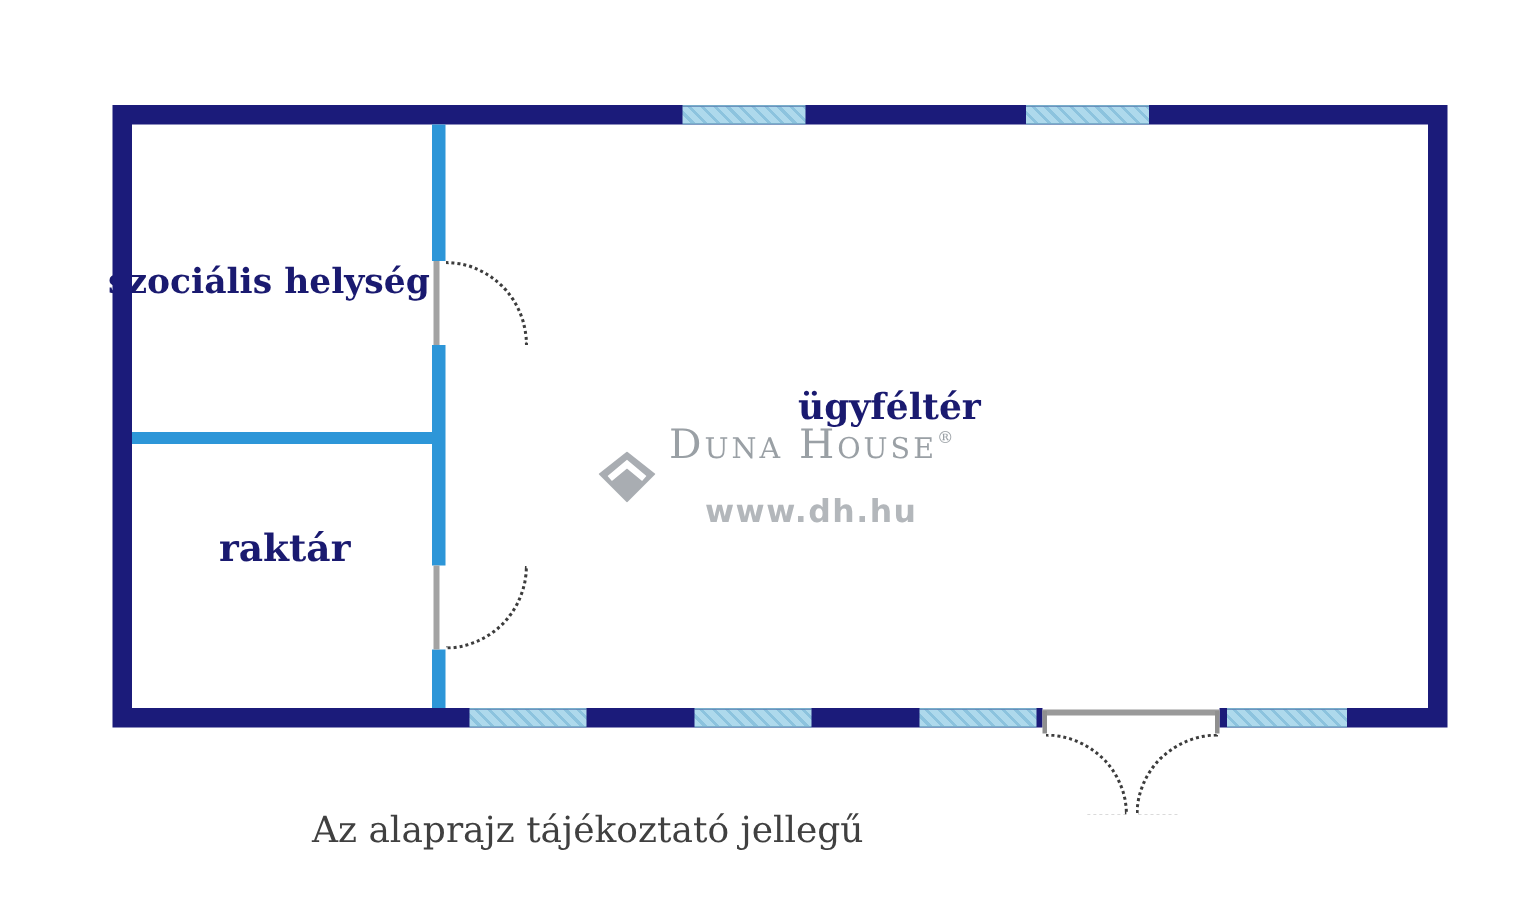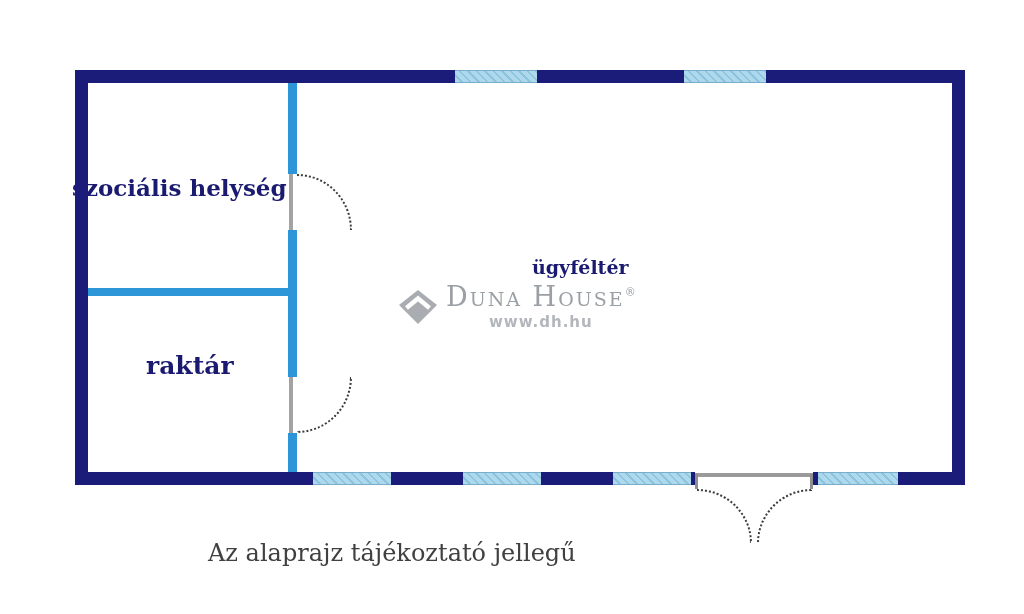--- a/index.html
+++ b/index.html
@@ -3,21 +3,21 @@
 <meta charset="utf-8">
 <style>
   html,body{margin:0;padding:0}
   body{width:1024px;height:614px;background:#ffffff;overflow:hidden;
        font-family:"DejaVu Serif", serif;}
   #canvas{position:relative;width:948px;height:614px;background:#fff}
 
   .room-label{position:absolute;color:#1a1a70;font-weight:bold;white-space:nowrap;z-index:1}
   .lbl-szoc{left:72px;top:174px;font-size:23px}
   .lbl-raktar{left:146px;top:351px;font-size:25px}
-  .lbl-ugyfel{left:532px;top:256px;font-size:19px}
+  .lbl-ugyfel{left:532px;top:256px;font-size:24px}
 
   .outer-wall{position:absolute;left:75px;top:70px;width:890px;height:415px;
               box-sizing:border-box;border:13px solid #1b1b7a;z-index:2}
 
   .iwall{position:absolute;background:#2d96d8;z-index:2}
 
   .window{position:absolute;height:13px;z-index:3;box-sizing:border-box;
           background:repeating-linear-gradient(45deg,#aed9ec 0 4px,#8cc3de 4px 6px);
           border-top:1px solid #79aecb;border-bottom:1px solid #79aecb}
 
@@ -31,22 +31,22 @@
   .door-opening{position:absolute;left:695px;top:470px;width:118px;height:16px;background:#fff;z-index:3}
   .lintel{position:absolute;left:695px;top:473px;width:118px;height:4px;background:#9a9a9a;z-index:4}
   .jamb{position:absolute;width:3px;height:15px;top:474px;background:#8f8f8f;z-index:5}
 
   .watermark{position:absolute;left:399px;top:283px;display:flex;align-items:center;gap:9px;z-index:5}
   .wm-logo{display:block}
   .wm-text{text-align:center}
   .wm-brand{font-size:27px;letter-spacing:2px;color:#9aa0a5;font-variant:small-caps;line-height:1}
   .wm-brand .wm-word{font-variant:small-caps}
   .wm-brand sup{font-size:11px;font-variant:normal;vertical-align:10px;letter-spacing:0}
-  .wm-url{font-family:"DejaVu Sans",sans-serif;font-weight:bold;font-size:15px;
-          color:#b3b7bb;letter-spacing:1px;margin-top:3px}
+  .wm-url{font-family:"DejaVu Sans",sans-serif;font-weight:bold;font-size:21px;
+          color:#b3b7bb;letter-spacing:1px;margin-top:19px}
 
   .caption{position:absolute;left:208px;top:539px;font-size:24px;font-weight:normal;color:#404040;z-index:1}
 </style>
 </head>
 <body>
 
 <div id="canvas">
 
   <div class="room-label lbl-szoc">szociális helység</div>
   <div class="room-label lbl-raktar">raktár</div>

